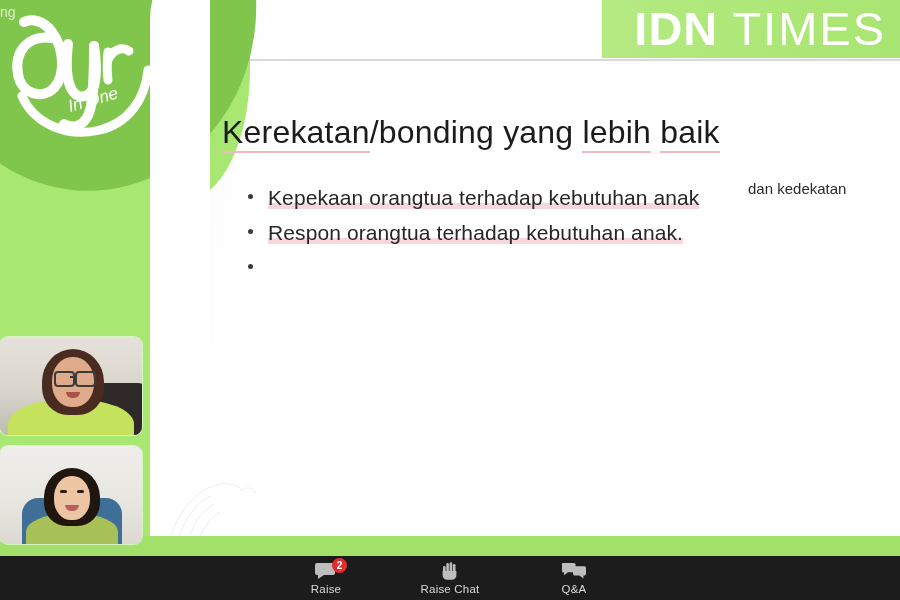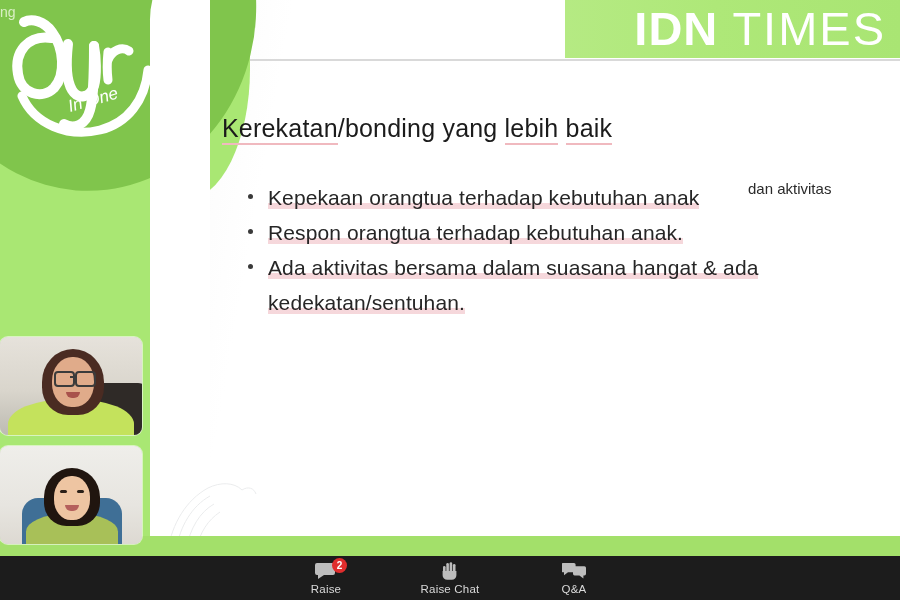--- a/index.html
+++ b/index.html
@@ -86,21 +86,21 @@
     position: absolute;
     left: 207px; top: 59px;
     width: 693px; height: 2px;
     background: #d9d9d9;
   }
 
   
   .idn-bar {
     position: absolute;
     right: 0; top: 0;
-    width: 335px; height: 58px;
+    width: 298px; height: 58px;
     background: linear-gradient(90deg,#b5ea83 0%, #aee878 45%, #a9e573 100%);
     overflow: hidden;
   }
   .idn-logo {
     position: absolute;
     right: 14px; top: 2px;
     color: #ffffff;
     font-size: 47px;
     letter-spacing: 1px;
     white-space: nowrap;
@@ -125,21 +125,21 @@
     left: 0px; top: 4px;
     color: #e9f7d9;
     font-size: 14px;
     opacity: .85;
   }
 
   
   .slide-title {
     position: absolute;
     left: 222px; top: 114px;
-    font-size: 25px;
+    font-size: 32px;
     color: #1b1b1b;
     font-weight: 400;
     letter-spacing: .2px;
     white-space: nowrap;
   }
   .u-pink {
     border-bottom: 2px solid #f0b9bf;
     padding-bottom: 1px;
   }
   .bullets {
@@ -321,25 +321,24 @@
       <div class="bullet">
         <span class="dot"></span>
         <span class="hl">Kepekaan orangtua terhadap kebutuhan anak</span>
       </div>
       <div class="bullet">
         <span class="dot"></span>
         <span class="hl">Respon orangtua terhadap kebutuhan anak.</span>
       </div>
       <div class="bullet">
         <span class="dot"></span>
-        <span class="hl">Ada aktivitas bersama dalam suasana hangat &amp; ada kedekatan/sentuhan.</span>
-      </div>
-    </div>
-
-    <div class="annot">dan aktivitas</div>
+      </div>
+    </div>
+
+    <div class="annot">dan kedekatan</div>
 
     <div class="watermark">
       <svg width="120" height="90" viewBox="0 0 120 90" aria-hidden="true">
         <g fill="none" stroke="#9aa0a6" stroke-width="1">
           <path d="M18 84 C22 58 36 34 58 22 C70 16 84 16 92 24"></path>
           <path d="M26 84 C30 60 42 40 60 30"></path>
           <path d="M36 84 C40 62 50 46 64 38"></path>
           <path d="M46 84 C50 66 58 54 70 46"></path>
           <path d="M12 70 C6 76 4 84 6 88"></path>
           <path d="M92 24 C98 20 104 22 106 28"></path>

